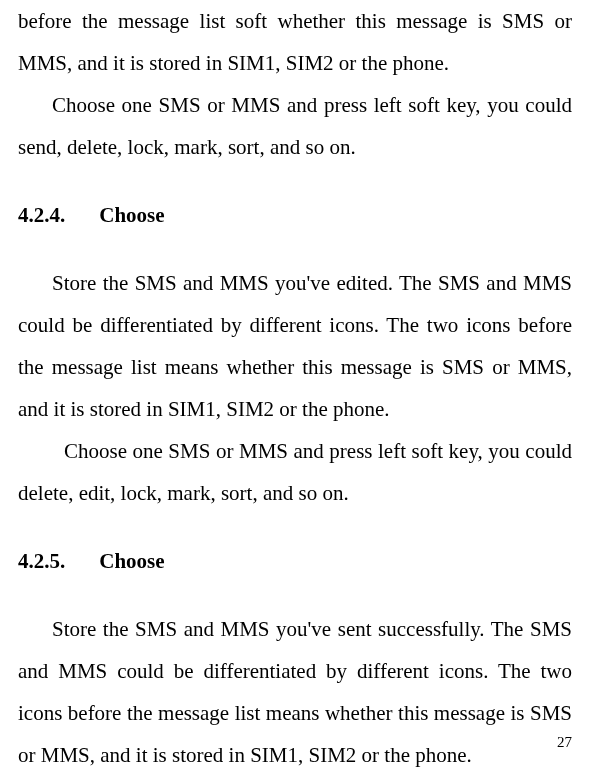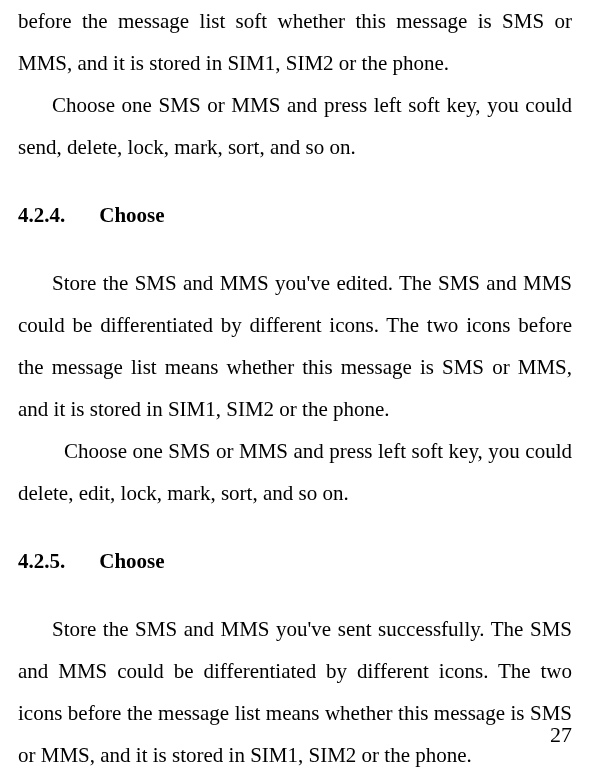--- a/index.html
+++ b/index.html
@@ -34,21 +34,21 @@
       margin-top: 26px;
       margin-bottom: 26px;
     }
     .heading-num {
       margin-right: 34px;
     }
     .page-number {
       position: absolute;
       bottom: 12px;
       right: 18px;
-      font-size: 22px;
+      font-size: 15px;
     }
   </style>
 </head>
 <body>
 
 <p class="para-justify">before the message list soft whether this message is SMS or MMS, and it is stored in SIM1, SIM2 or the phone.</p>
 <p class="para-justify para-indent">Choose one SMS or MMS and press left soft key, you could send, delete, lock, mark, sort, and so on.</p>
 
 <h3 class="heading">
   <span class="heading-num">4.2.4.</span><span>Choose</span>

